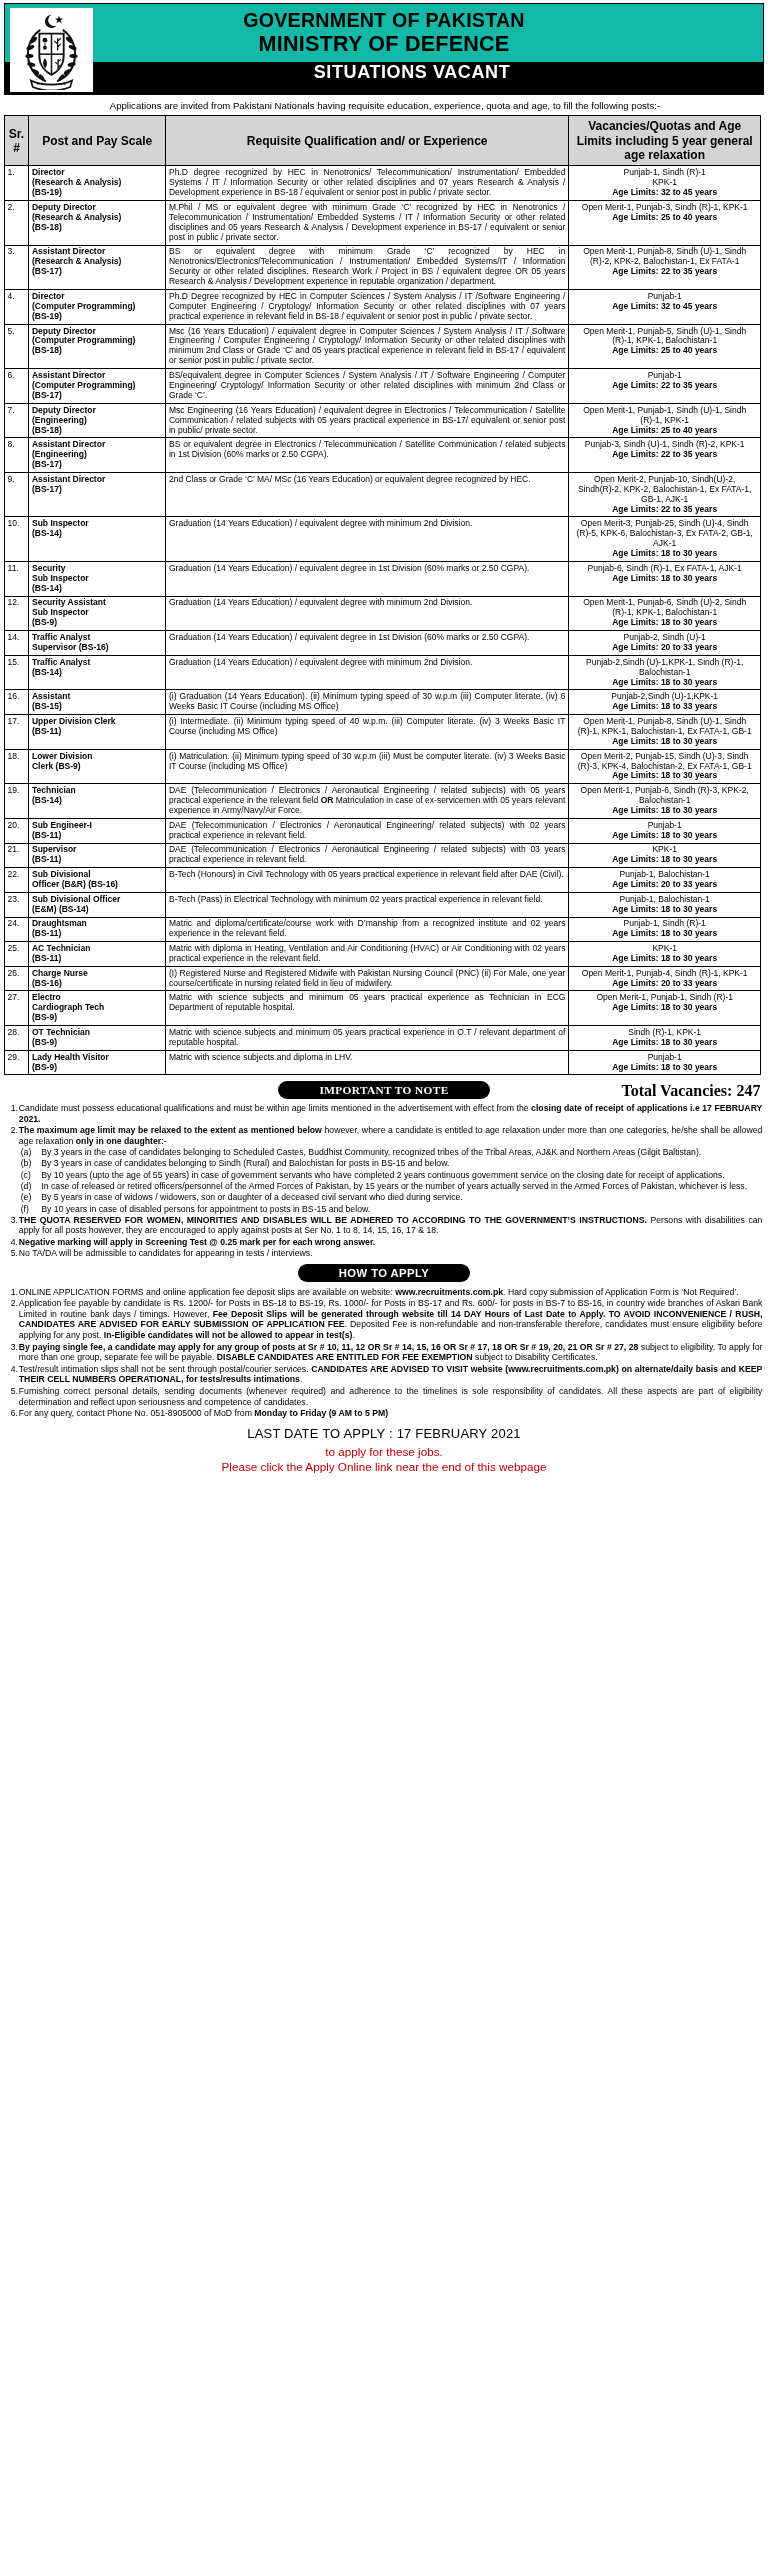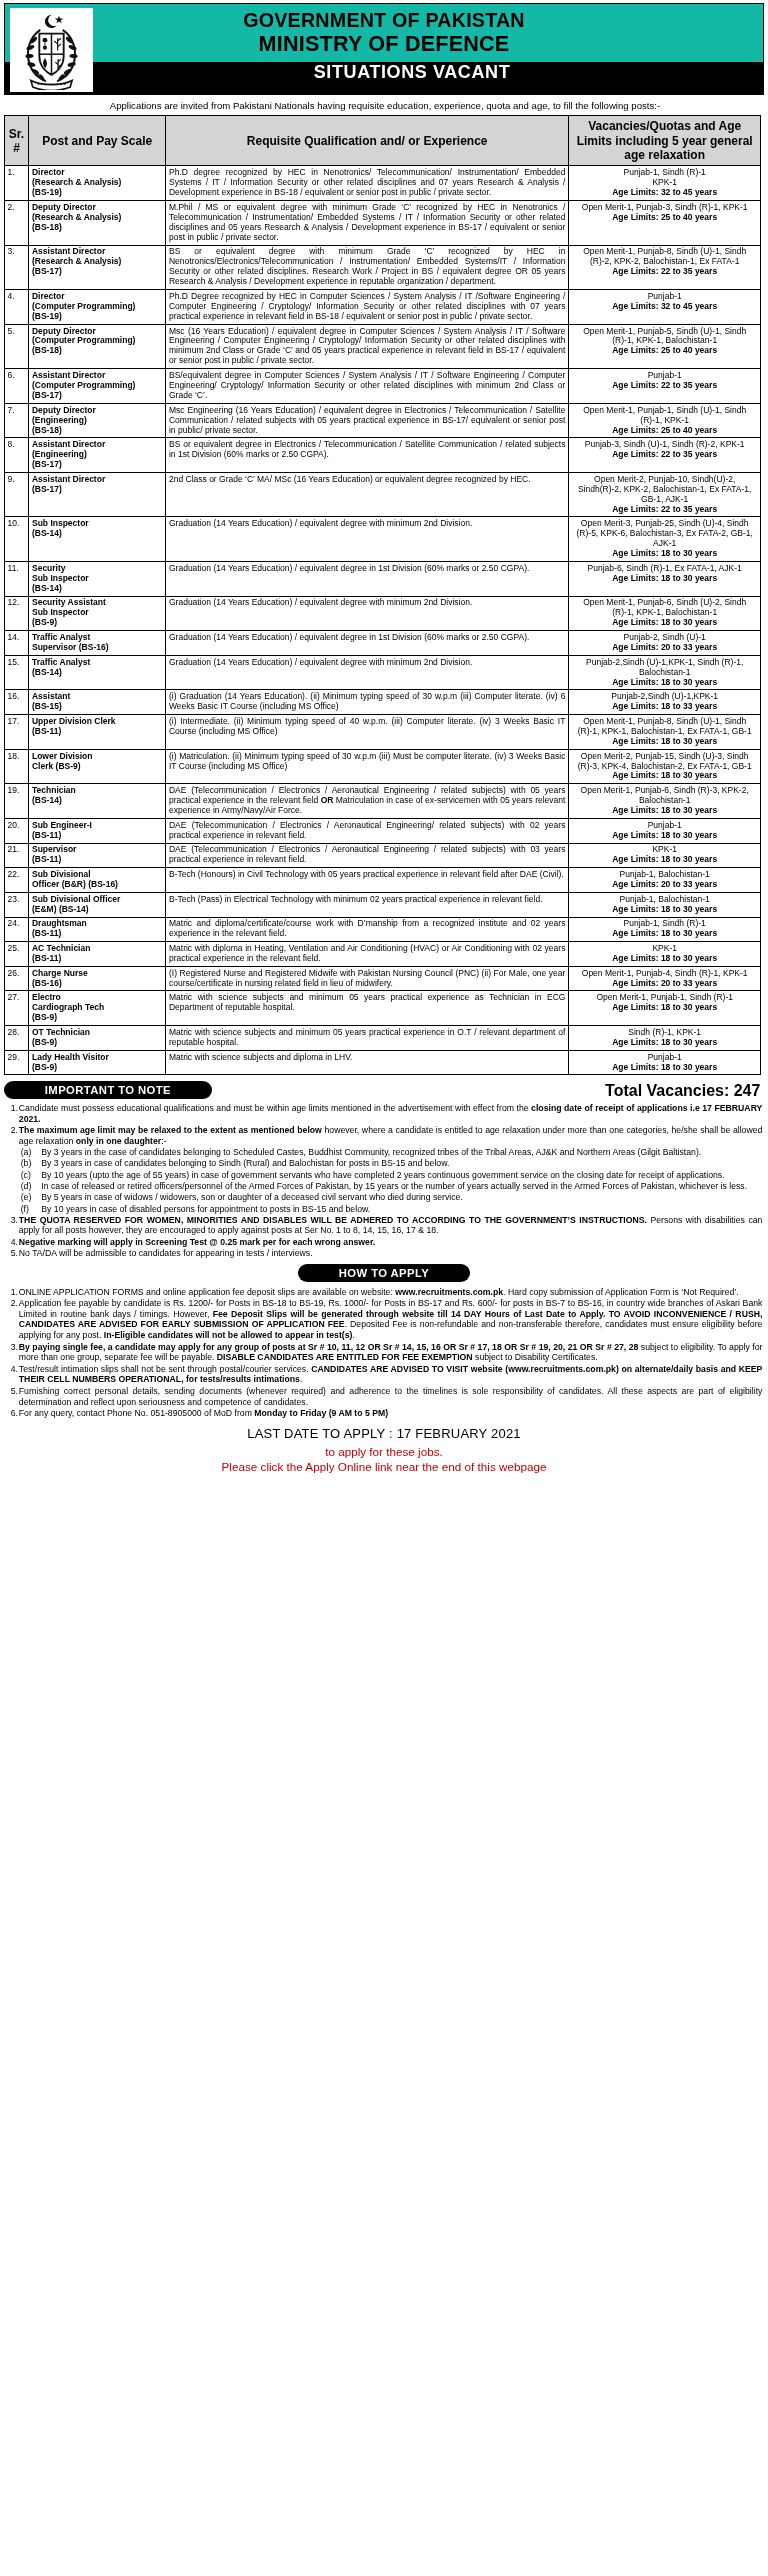--- a/index.html
+++ b/index.html
@@ -82,22 +82,22 @@
   td.post {
     font-weight:bold; font-size:9px;
     padding-top:3.8px; line-height:1.2;
   }
   td.qual { text-align:justify; padding-top:2.8px; }
   td.vac { padding-top:2.8px; line-height:1.22;text-align:center; }
   td.vac .age { font-weight:bold; display:block; }
 
   
   .note-head-row {
-    display:flex; align-items:center; 
-    margin: 4.7px 3.8px 2.8px 3.8px; position:relative; height:20.6px;
+    display:flex; align-items:center; justify-content:center;
+    margin: 4.7px 3.8px 2.8px 3.8px; position:relative; height:20.6px;font-family:Liberation Serif, serif;
   }
   .pill {
     background:#000; color:#fff; border-radius:10.3px;
     padding: 2.8px 41px; font-size:11.3px; font-weight:bold;
     letter-spacing:0.4px; line-height:1.1;
   }
   .total-vac {
     position:absolute; right:3.8px; top:1.9px;
     font-size:16px; font-weight:bold;
   }

